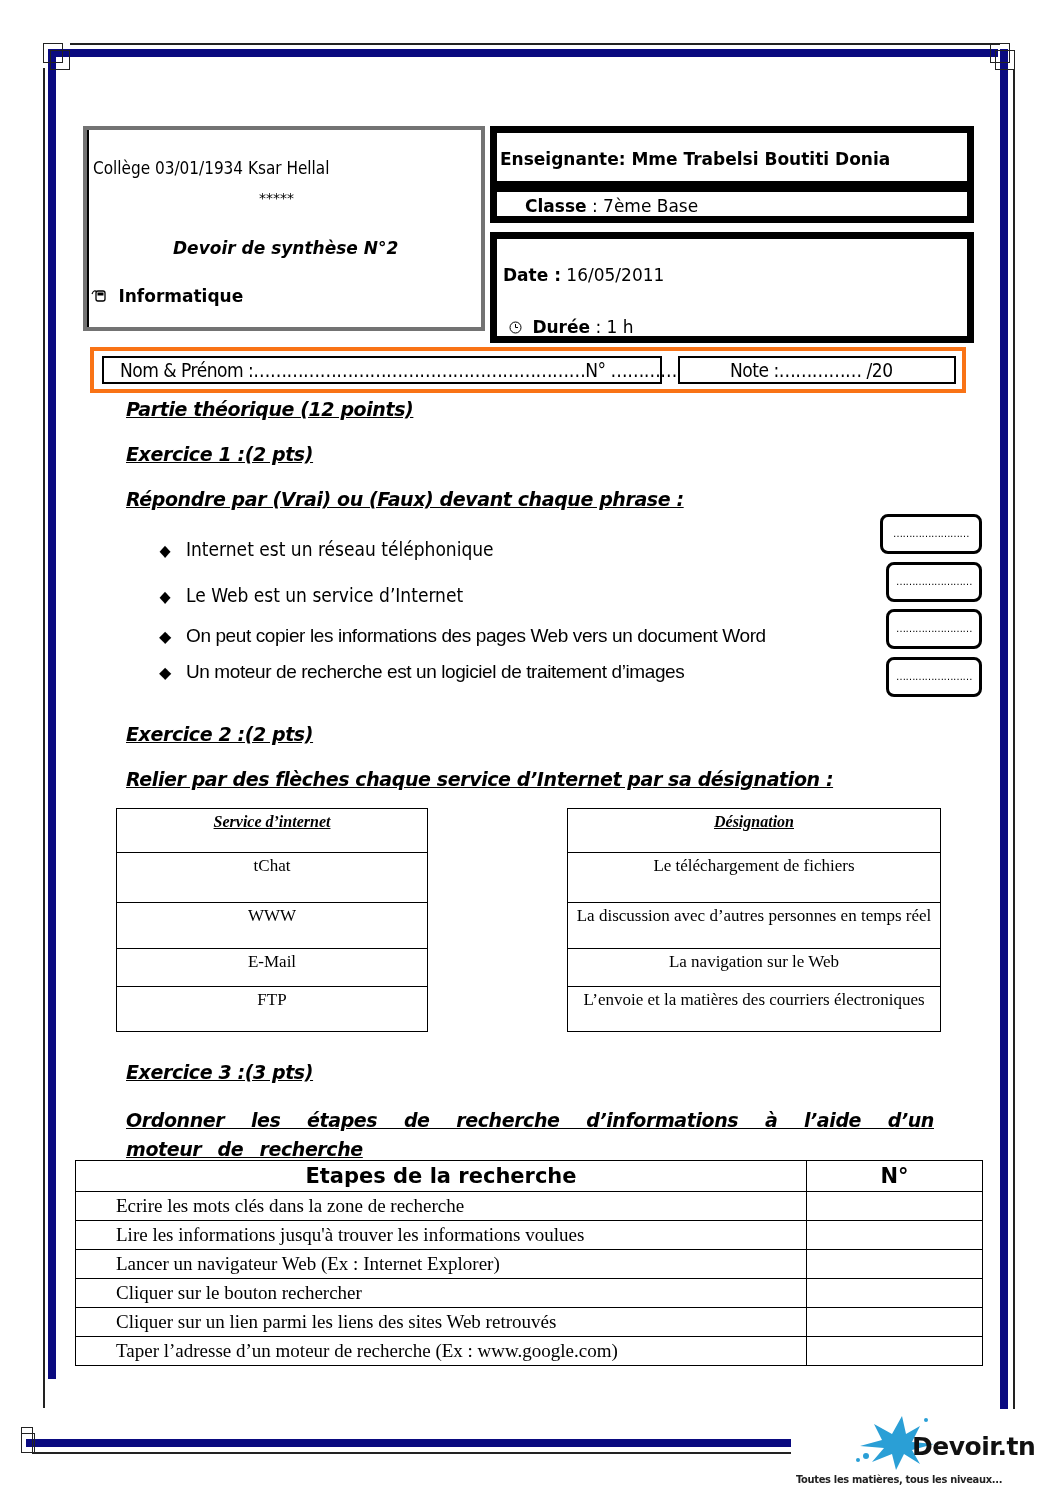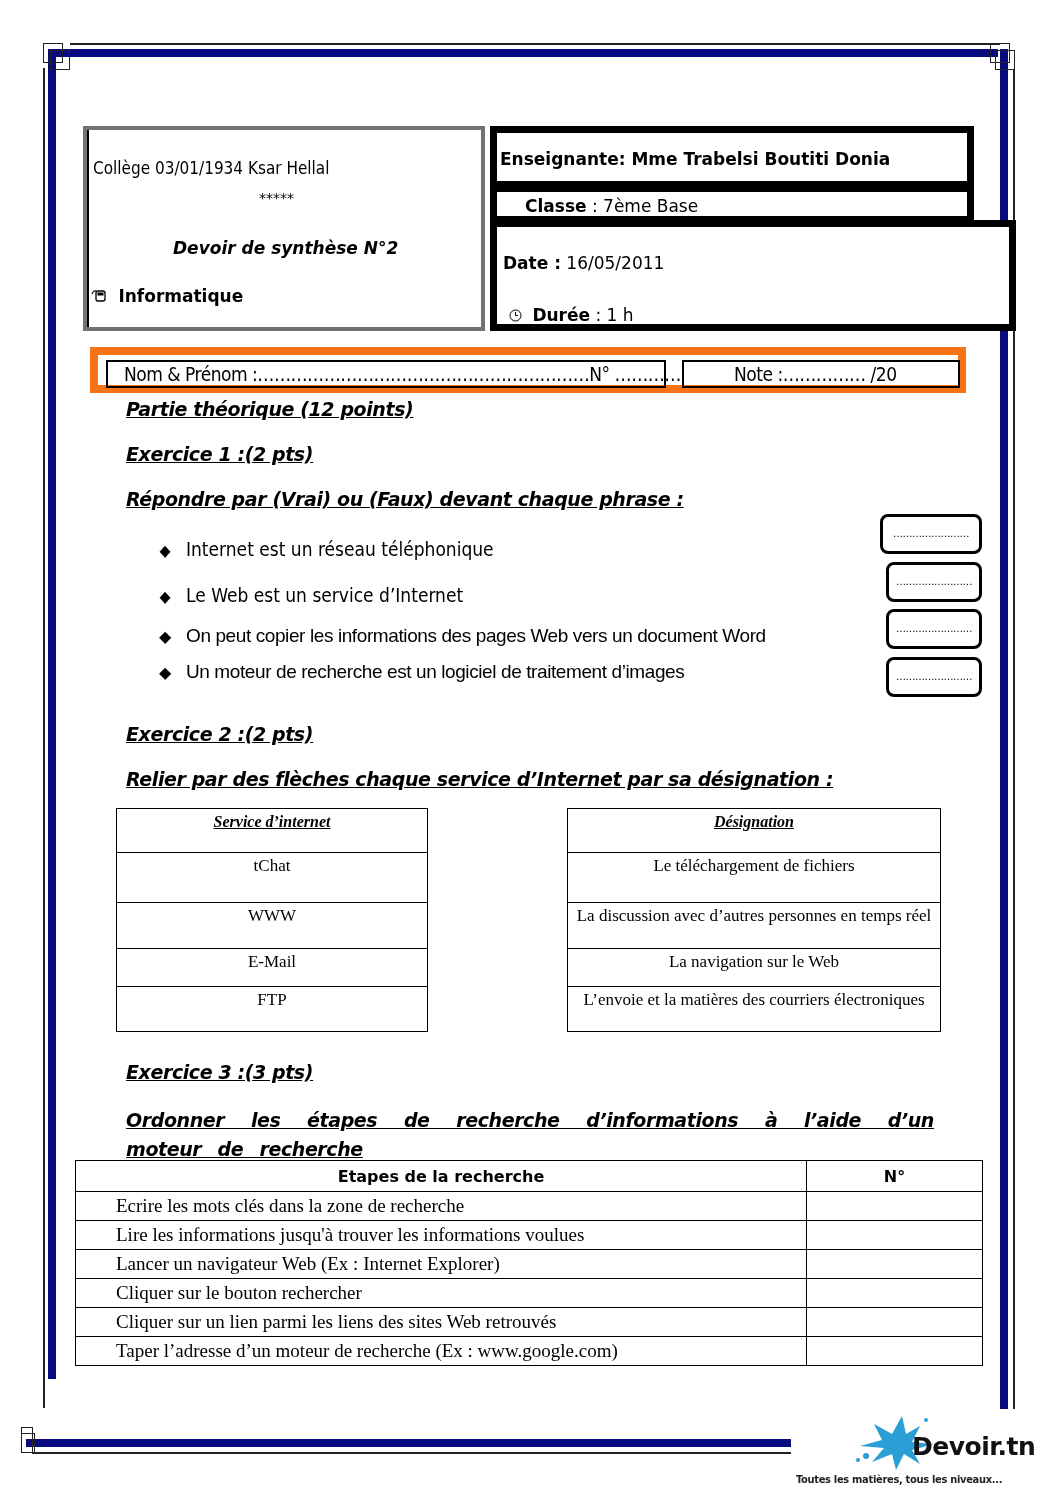--- a/index.html
+++ b/index.html
@@ -24,21 +24,21 @@
     .hdr-cell {
       position: absolute; border: 7px solid #000; box-sizing: border-box; background: #fff; text-decoration: underline;
     }
     .hdr-text { position: absolute; font-family: "DejaVu Sans", sans-serif; font-size: 17px; white-space: nowrap; }
     .bold { font-weight: bold; }
     .italic { font-style: italic; }
 
     
     .name-strip {
       position: absolute; left: 90px; top: 347px; width: 876px; height: 46px;
-      border: 8px solid #f97316; box-sizing: border-box; background: #fff;
+      border: 4px solid #f97316; box-sizing: border-box; background: #fff;
     }
     .name-inner-l {
       position: absolute; left: 8px; top: 5px; width: 560px; height: 28px;
       border: 2px solid #000; box-sizing: border-box;
     }
     .name-inner-r {
       position: absolute; left: 584px; top: 5px; width: 278px; height: 28px;
       border: 2px solid #000; box-sizing: border-box;
     }
     .strip-text { position: absolute; top: 1px; font-size: 19px; white-space: nowrap; font-family: "DejaVu Sans Condensed", "DejaVu Sans", sans-serif; letter-spacing: -0.5px; }
@@ -67,21 +67,21 @@
     }
     .ex2 th { font-weight: bold; font-style: italic; text-decoration: underline; font-size: 16px; }
 
     
     .ex3 { position: absolute; left: 75px; top: 1160px; width: 908px; }
     .ex3 td, .ex3 th {
       border: 1.5px solid #000; font-size: 19px; padding: 0 0 0 40px; height: 28px; text-align: left;
     }
     .ex3 th {
       font-family: "DejaVu Sans", sans-serif; font-weight: bold; text-align: center; padding: 0;
-      font-size: 16px; height: 30px;
+      font-size: 21px; height: 30px;
     }
     .ex3 td.num, .ex3 th.num { width: 175px; padding: 0; text-align: center; }
 
     
     .logo { position: absolute; left: 790px; top: 1412px; width: 268px; height: 85px; }
     .logo-splash { position: absolute; left: 60px; top: 0; width: 90px; height: 60px; }
     .logo-title { position: absolute; left: 122px; top: 20px; font-family: "DejaVu Sans", sans-serif; font-weight: bold; font-size: 25px; color: #111; letter-spacing: -0.5px; }
     .logo-tag { position: absolute; left: 6px; top: 61px; font-family: "DejaVu Sans Condensed", "DejaVu Sans", sans-serif; font-size: 11px; font-weight: bold; color: #222; white-space: nowrap; letter-spacing: -0.3px; }
   </style>
 </head>
@@ -124,21 +124,21 @@
   <div class="hdr-text bold" style="left:3px; top:16px;">
     <span>Enseignante:</span>
     <span>Mme Trabelsi Boutiti Donia</span>
   </div>
 </div>
 <div class="hdr-cell" style="left:490px; top:185px; width:484px; height:38px;">
   <div class="hdr-text" style="left:12px; width:100%; top:4px; text-align:left;padding-left:16px;">
     <span class="bold">Classe</span><span> : 7ème Base</span>
   </div>
 </div>
-<div class="hdr-cell" style="left:490px; top:220px; width:526px; height:111px;">
+<div class="hdr-cell" style="left:490px; top:232px; width:484px; height:111px;">
   <div class="hdr-text" style="left:6px; top:26px;">
     <span class="bold">Date :</span><span> 16/05/2011</span>
   </div>
   <div class="hdr-text" style="left:12px; top:78px;">
     <span style="display:inline-block; width:18px; vertical-align:-1px;">
       <svg width="13" height="13" viewBox="0 0 13 13">
           <circle cx="6.5" cy="6.5" r="5.5" fill="#fff" stroke="#000" stroke-width="1"></circle>
           <path d="M6.5 3 V6.5 H9" stroke="#000" fill="none" stroke-width="1"></path>
         </svg>
     </span>

